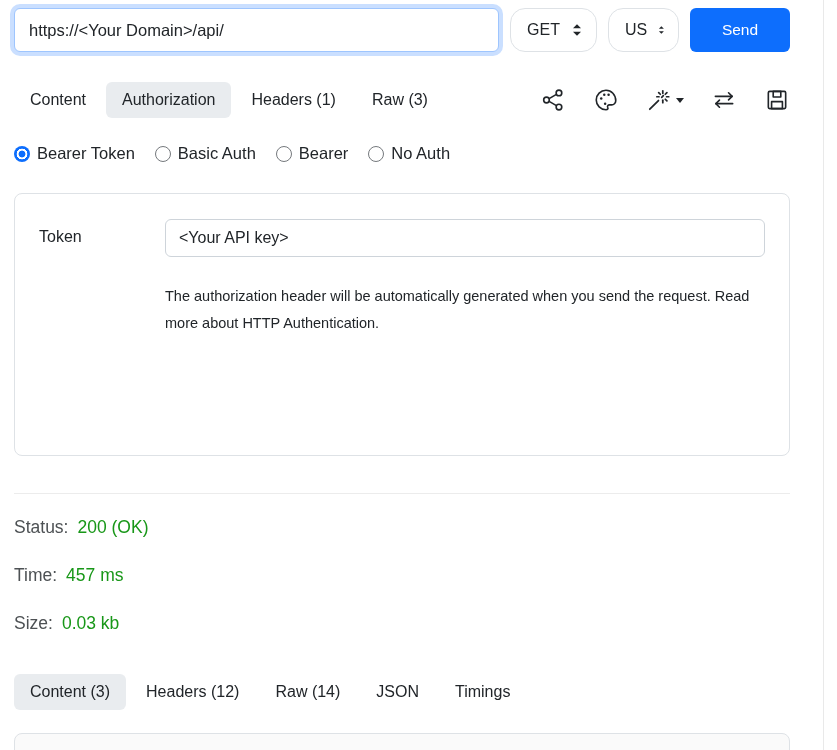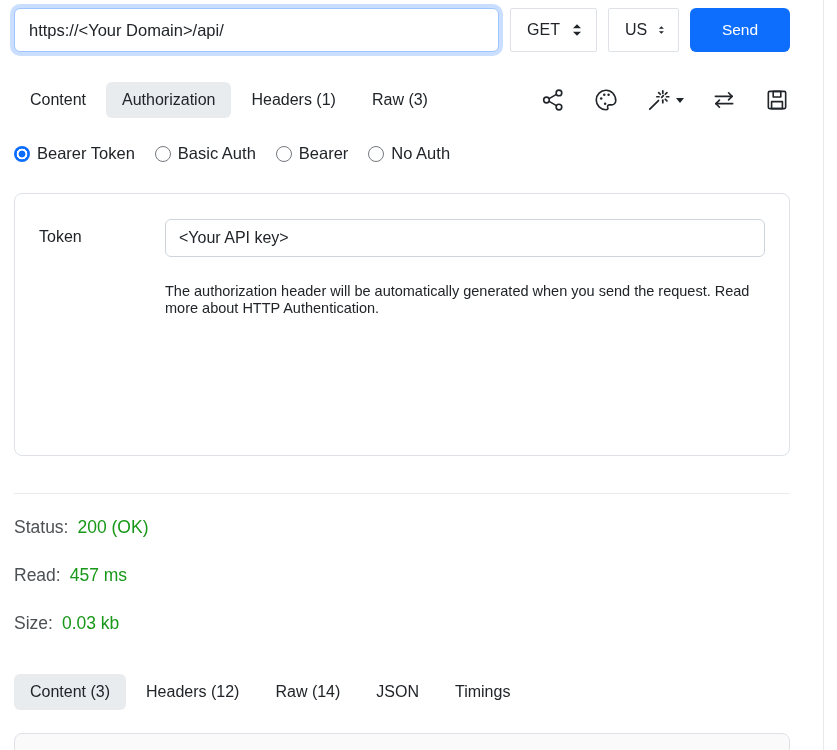--- a/index.html
+++ b/index.html
@@ -16,21 +16,21 @@
   .screen{position:relative;width:837px;height:750px;background:#fff;overflow:hidden;}
   .col-edge{position:absolute;left:823px;top:0;bottom:0;width:1px;background:#e9e9e9;}
   .content{margin:0 47px 0 14px;}
 
   
   .request-row{margin-top:8px;display:flex;gap:11px;height:44px;align-items:stretch;}
   .url-input{flex:1;border:1px solid #9ec5fe;border-radius:6px;padding:0 14px;font-size:16.5px;
     color:var(--ink);outline:none;box-shadow:0 0 0 4px rgba(13,110,253,.22);
     font-family:"Liberation Sans",sans-serif;}
   .select{display:flex;align-items:center;justify-content:center;gap:10px;
-    border:1px solid var(--border);border-radius:2px;background:#fff;padding:0 12px 0 16px;cursor:pointer;}
+    border:1px solid var(--border);border-radius:15px;background:#fff;padding:0 12px 0 16px;cursor:pointer;}
   .select.method{width:87px;}
   .select.region{width:71px;}
   .select span{font-size:16px;color:var(--ink);}
   .btn-send{width:100px;background:var(--accent);color:#fff;border:none;border-radius:6px;
     font-size:15.5px;cursor:pointer;font-family:"Liberation Sans",sans-serif;}
 
   
   .tabs-row{display:flex;align-items:center;}
   .req-tabs{margin-top:30px;}
   .tab{padding:9px 16px;font-size:16px;color:var(--ink);border-radius:6px;cursor:pointer;
@@ -48,21 +48,21 @@
   .radio-dot{width:16px;height:16px;border-radius:50%;border:1.5px solid #75797d;background:#fff;flex:0 0 auto;}
   .radio-opt.checked .radio-dot{border:none;
     background:radial-gradient(circle,var(--accent) 0 3.2px,#fff 3.7px 5.2px,var(--accent) 5.6px 8px);}
 
   
   .card{margin-top:30px;border:1px solid var(--border);border-radius:8px;padding:25px 24px;height:263px;display:flex;}
   .field-label{width:126px;padding-top:9px;font-size:16px;color:var(--ink);}
   .field-col{flex:1;}
   .token-input{width:100%;height:38px;border:1px solid #ced4da;border-radius:6px;padding:0 13px;
     font-size:16px;color:var(--ink);outline:none;font-family:"Liberation Sans",sans-serif;}
-  .help-text{margin-top:26px;font-size:14.5px;line-height:17px;color:var(--ink);max-width:600px;}
+  .help-text{margin-top:26px;font-size:14.5px;line-height:27px;color:var(--ink);max-width:600px;}
 
   .divider{margin-top:37px;border:none;border-top:1px solid #ececec;}
 
   
   .status-row{margin-top:23px;display:flex;align-items:baseline;gap:27px;font-size:17.5px;flex-direction:column;}
   .status-item{display:flex;gap:9px;align-items:baseline;}
   .status-label{color:var(--muted);}
   .status-value{color:var(--success);font-weight:500;}
 
   .resp-tabs{margin-top:40px;}
@@ -183,21 +183,21 @@
     </div>
 
     <hr class="divider">
 
     <div class="status-row">
       <div class="status-item">
         <span class="status-label">Status:</span>
         <span class="status-value">200 (OK)</span>
       </div>
       <div class="status-item">
-        <span class="status-label">Read:</span>
+        <span class="status-label">Time:</span>
         <span class="status-value">457 ms</span>
       </div>
       <div class="status-item">
         <span class="status-label">Size:</span>
         <span class="status-value">0.03 kb</span>
       </div>
     </div>
 
     <div class="tabs-row resp-tabs">
       <div class="tab active">Content (3)</div>

